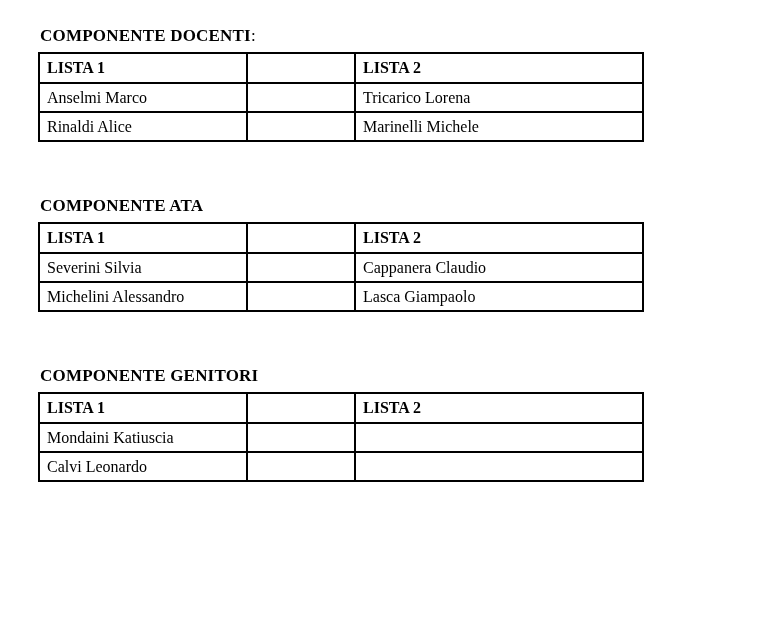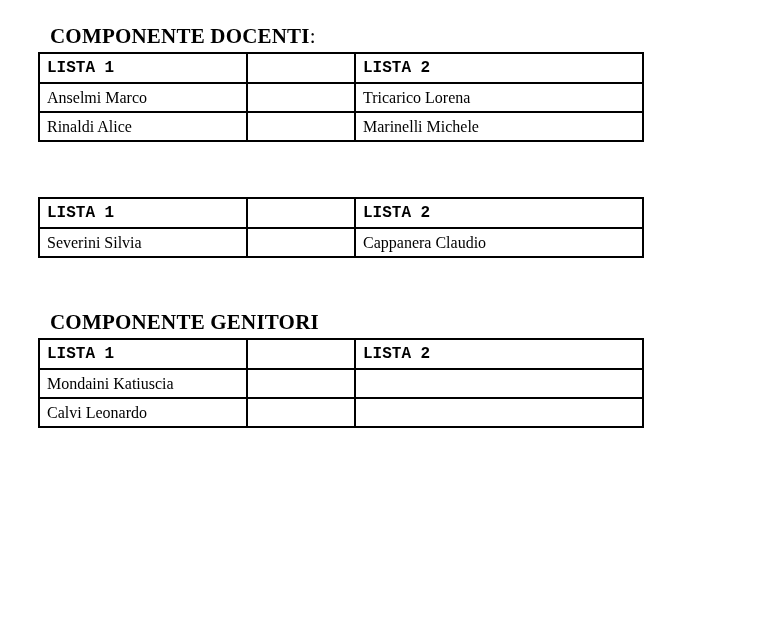--- a/index.html
+++ b/index.html
@@ -17,24 +17,24 @@
   .doc {
     padding: 27px 0 0 38px;
   }
   .doc-section {
     margin: 0;
   }
   .doc-section + .doc-section {
     margin-top: 55px;
   }
   .section-title {
-    font-size: 21px;
+    font-size: 17px;
     line-height: 18px;
     font-weight: bold;
-    margin: 0 0 7px 12px;
+    margin: 0 0 7px 2px;
     letter-spacing: 0.2px;
   }
   .section-title .title-suffix {
     font-weight: normal;
   }
   table.roster {
     border-collapse: collapse;
     table-layout: fixed;
     width: 604px;
   }
@@ -49,21 +49,20 @@
     padding: 0 7px;
     height: 27px;
     text-align: left;
     vertical-align: middle;
     overflow: hidden;
     white-space: nowrap;
   }
   table.roster th {
     font-weight: bold;
     height: 28px;
-    font-family: Liberation Mono, monospace;
   }
 </style>
 </head>
 <body>
 
 <main class="doc" id="doc">
     <section class="doc-section">
       <h2 class="section-title"><span>COMPONENTE DOCENTI</span><span class="title-suffix">:</span></h2>
       <table class="roster">
         <colgroup>
@@ -86,38 +85,44 @@
           </tr>
           <tr>
             <td>Rinaldi Alice</td>
             <td></td>
             <td>Marinelli Michele</td>
           </tr>
         </tbody>
       </table>
     </section>
     <section class="doc-section">
+      <h2 class="section-title"><span>COMPONENTE ATA</span><span class="title-suffix"></span></h2>
       <table class="roster">
         <colgroup>
           <col class="col-1">
           <col class="col-2">
           <col class="col-3">
         </colgroup>
         <thead>
           <tr>
             <th>LISTA 1</th>
             <th></th>
             <th>LISTA 2</th>
           </tr>
         </thead>
         <tbody>
           <tr>
             <td>Severini Silvia</td>
             <td></td>
             <td>Cappanera Claudio</td>
+          </tr>
+          <tr>
+            <td>Michelini Alessandro</td>
+            <td></td>
+            <td>Lasca Giampaolo</td>
           </tr>
         </tbody>
       </table>
     </section>
     <section class="doc-section">
       <h2 class="section-title"><span>COMPONENTE GENITORI</span><span class="title-suffix"></span></h2>
       <table class="roster">
         <colgroup>
           <col class="col-1">
           <col class="col-2">

